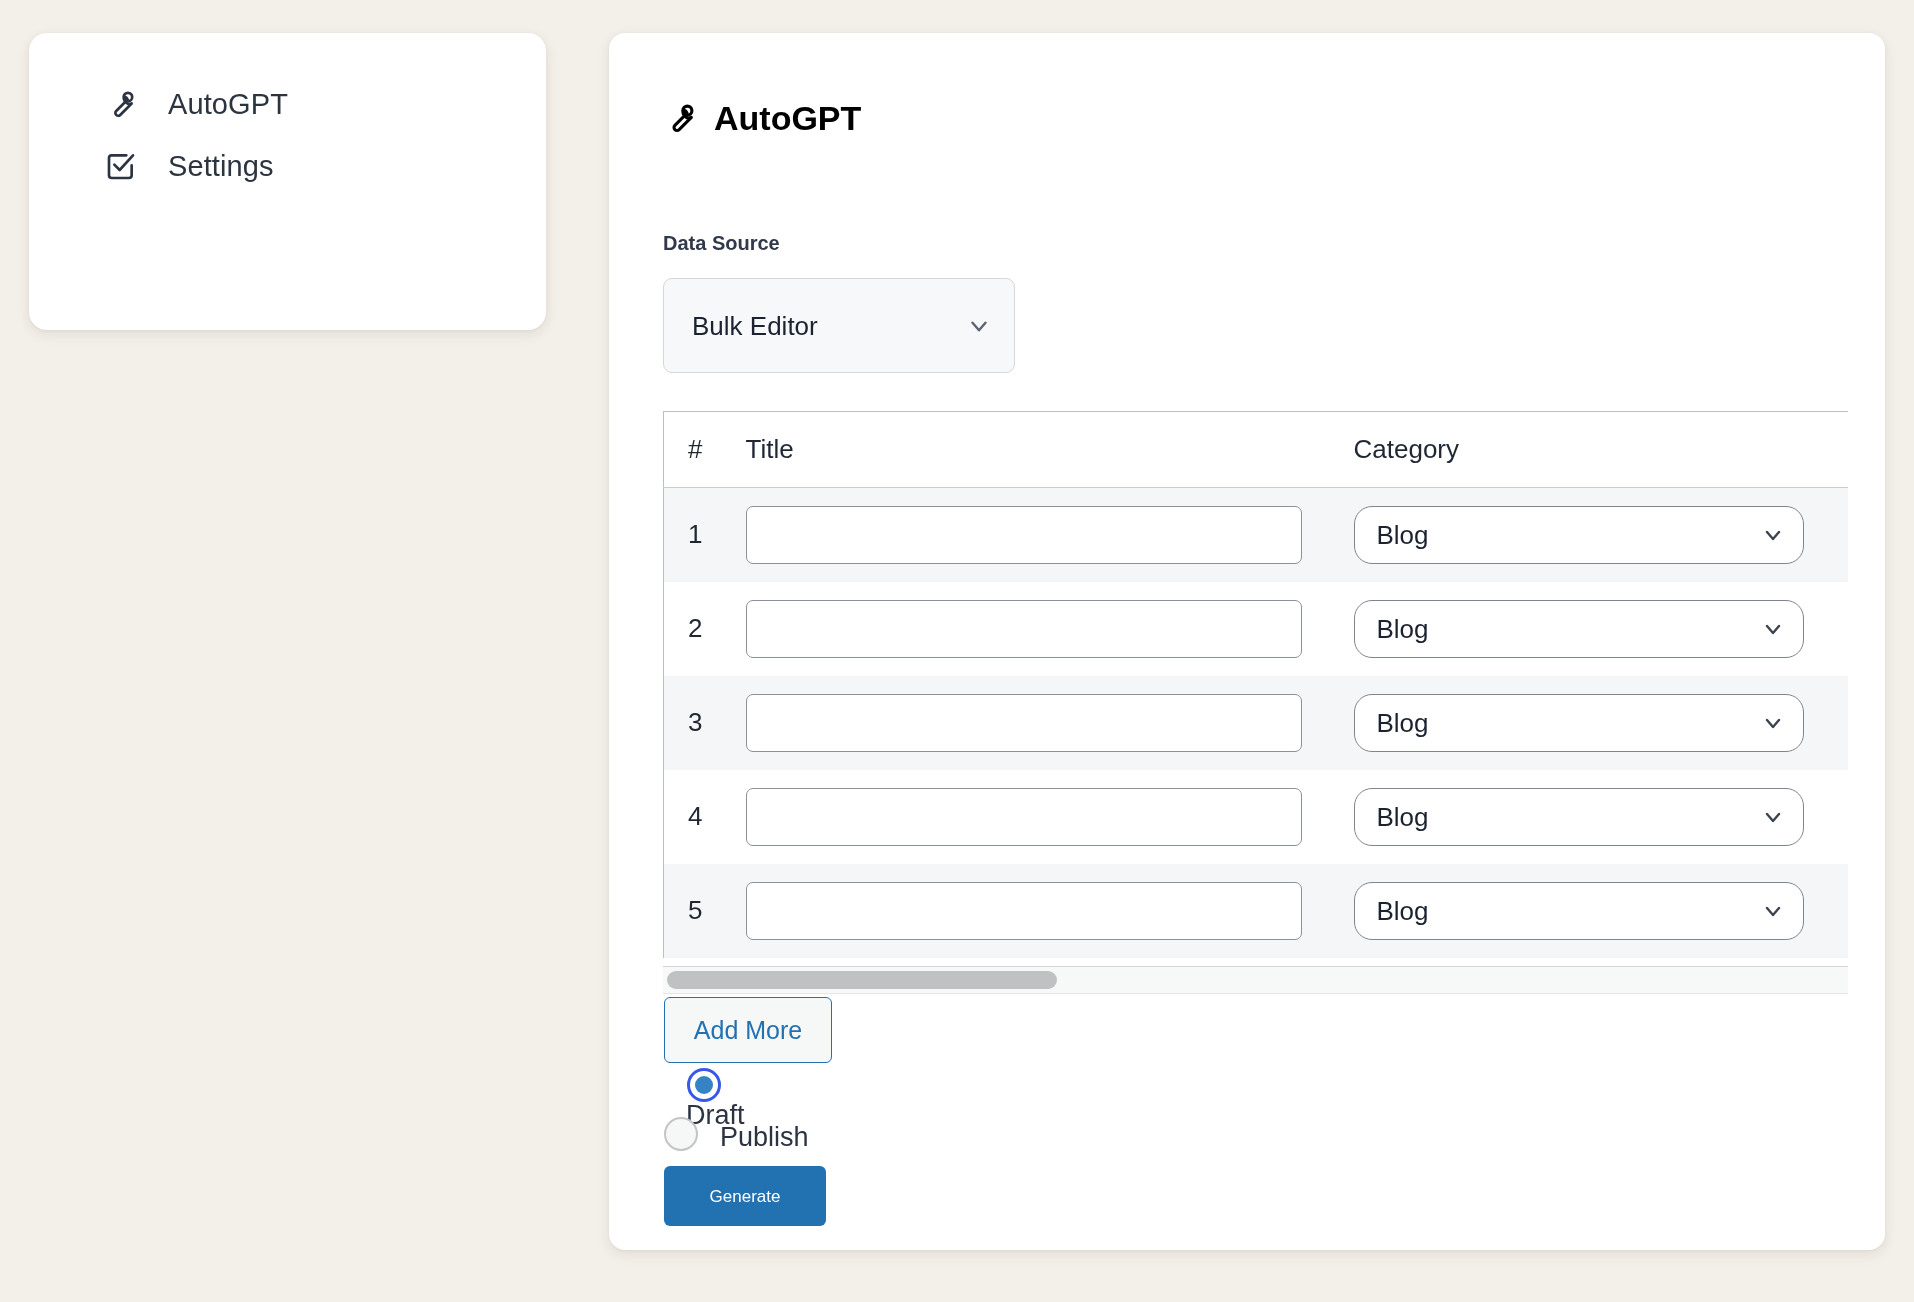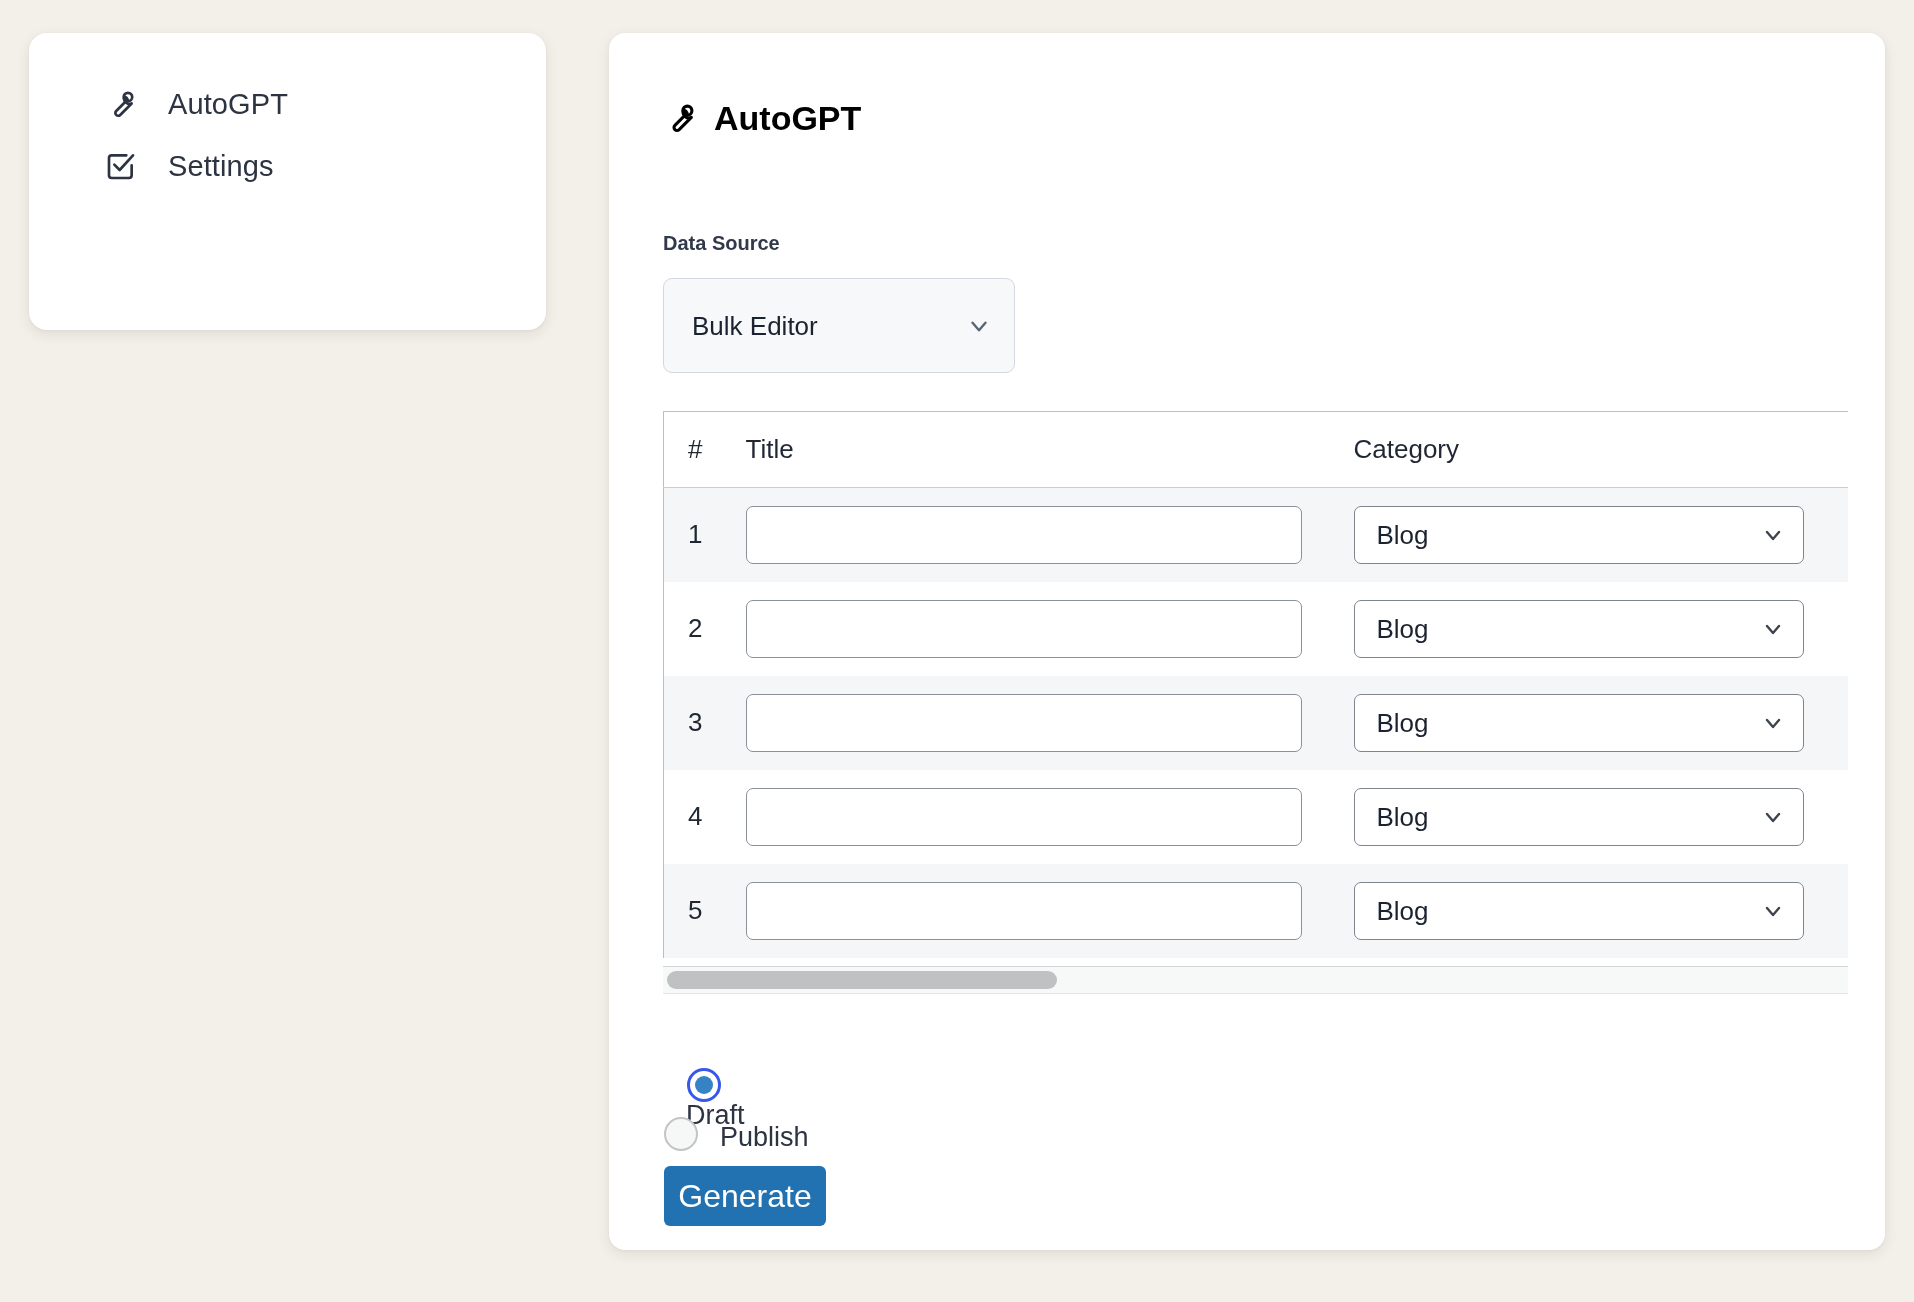--- a/index.html
+++ b/index.html
@@ -166,21 +166,21 @@
     font-size: 24px;
     color: #1f2733;
     padding: 0 14px;
     outline: none;
   }
   .cat-select {
     position: relative;
     width: 450px;
     height: 58px;
     border: 1px solid #7e858e;
-    border-radius: 7px;
+    border-radius: 18px;
     background: #ffffff;
     display: flex;
     align-items: center;
     padding: 0 18px 0 22px;
     cursor: pointer;
   }
   .cat-select .cat-value {
     flex: 1;
     font-size: 26px;
     color: #1b2330;
@@ -269,21 +269,21 @@
     position: absolute;
     left: 55px;
     top: 1133px;
     width: 162px;
     height: 60px;
     background: #2271b1;
     border: none;
     border-radius: 6px;
     color: #ffffff;
     font-family: "Liberation Sans", sans-serif;
-    font-size: 32px;
+    font-size: 17px;
     cursor: pointer;
     padding: 0;
     line-height: 1;
   }
 </style>
 </head>
 <body>
 
 <div id="sidebar-card">
 
@@ -430,20 +430,21 @@
         </tr>
 
       </tbody>
     </table>
   </div>
 
   <div id="table-hscroll">
     <div class="thumb"></div>
   </div>
 
+  <button id="add-more-btn">Add More</button>
 
   <div class="radio-row" id="radio-draft">
     <span class="radio-outer checked">
         <span class="dot"></span>
       </span>
     <span class="radio-label">Draft</span>
   </div>
 
   <div class="radio-row" id="radio-publish">
     <span class="radio-outer"></span>

